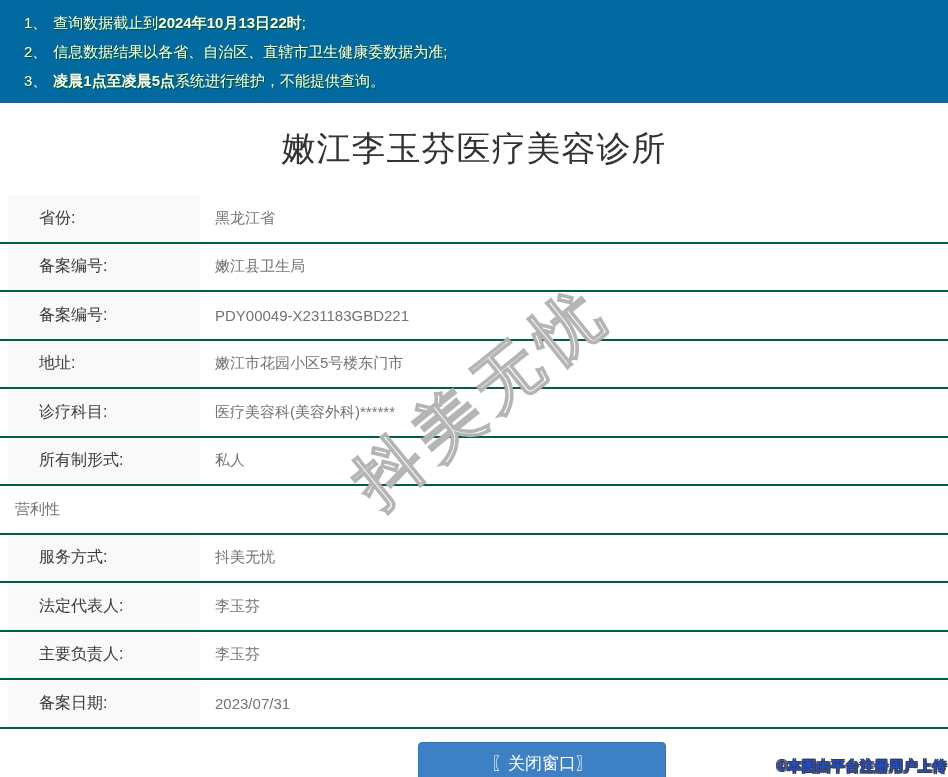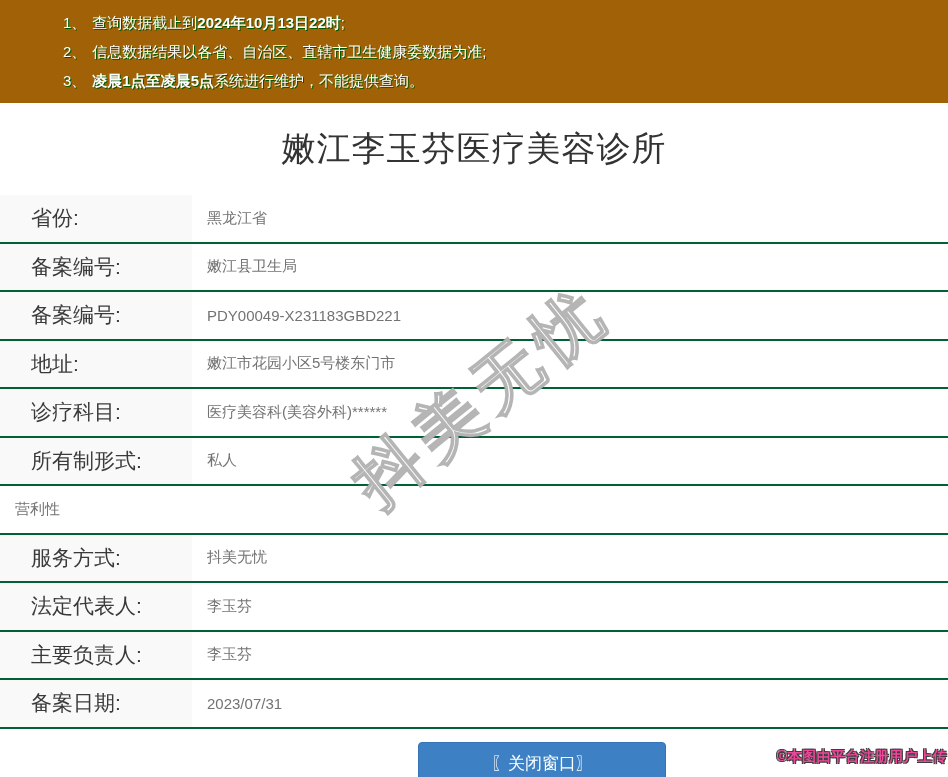--- a/index.html
+++ b/index.html
@@ -7,23 +7,23 @@
     width: 948px; height: 777px;
     background: #ffffff;
     overflow: hidden;
     position: relative;
     font-family: "Liberation Sans", "DejaVu Sans", sans-serif;
   }
 
   
   .banner {
     width: 948px; height: 103px;
-    background: #a16207;
+    background: #0369a1;
     color: #ffffff;
-    padding: 8px 10px 0 63px;
+    padding: 8px 10px 0 24px;
     font-size: 15px;
   }
   .banner .line {
     line-height: 29px;
     white-space: nowrap;
     text-shadow: 1px 1px 0 #015701;
   }
   .banner .num { margin-right: 6px; }
   .banner b { font-weight: bold; }
 
@@ -44,21 +44,21 @@
   .row {
     display: flex;
     height: 48.5px;
     border-bottom: 2px solid #006234;
   }
   .cell-label {
     width: 192px;
     background: #f9f9f9;
     padding-left: 31px;
     display: flex; align-items: center;
-    font-size: 21px; color: #3a3a3a;
+    font-size: 16px; color: #3a3a3a; margin-left: 8px;
   }
   .cell-value {
     flex: 1;
     padding-left: 15px;
     display: flex; align-items: center;
     font-size: 15px; color: #737373;
     background: #ffffff;
   }
 
   
@@ -91,24 +91,24 @@
     font-size: 17px;
     display: flex; align-items: center; justify-content: center;
     cursor: pointer;
     z-index: 6;
     font-family: inherit;
   }
 
   
   .copyright {
     position: absolute;
-    right: 1px; bottom: 11px;
+    right: 1px; bottom: 1px;
     font-size: 14px;
     font-weight: bold;
-    color: #ec4899;
+    color: #1d4ed8;
     text-shadow: -1px -1px 0 #3c3c3c, 1px -1px 0 #3c3c3c,
                  -1px 1px 0 #3c3c3c, 1px 1px 0 #3c3c3c;
     z-index: 7;
     letter-spacing: 0.5px;
   }
 </style>
 </head>
 <body>
 
 <div class="banner">

